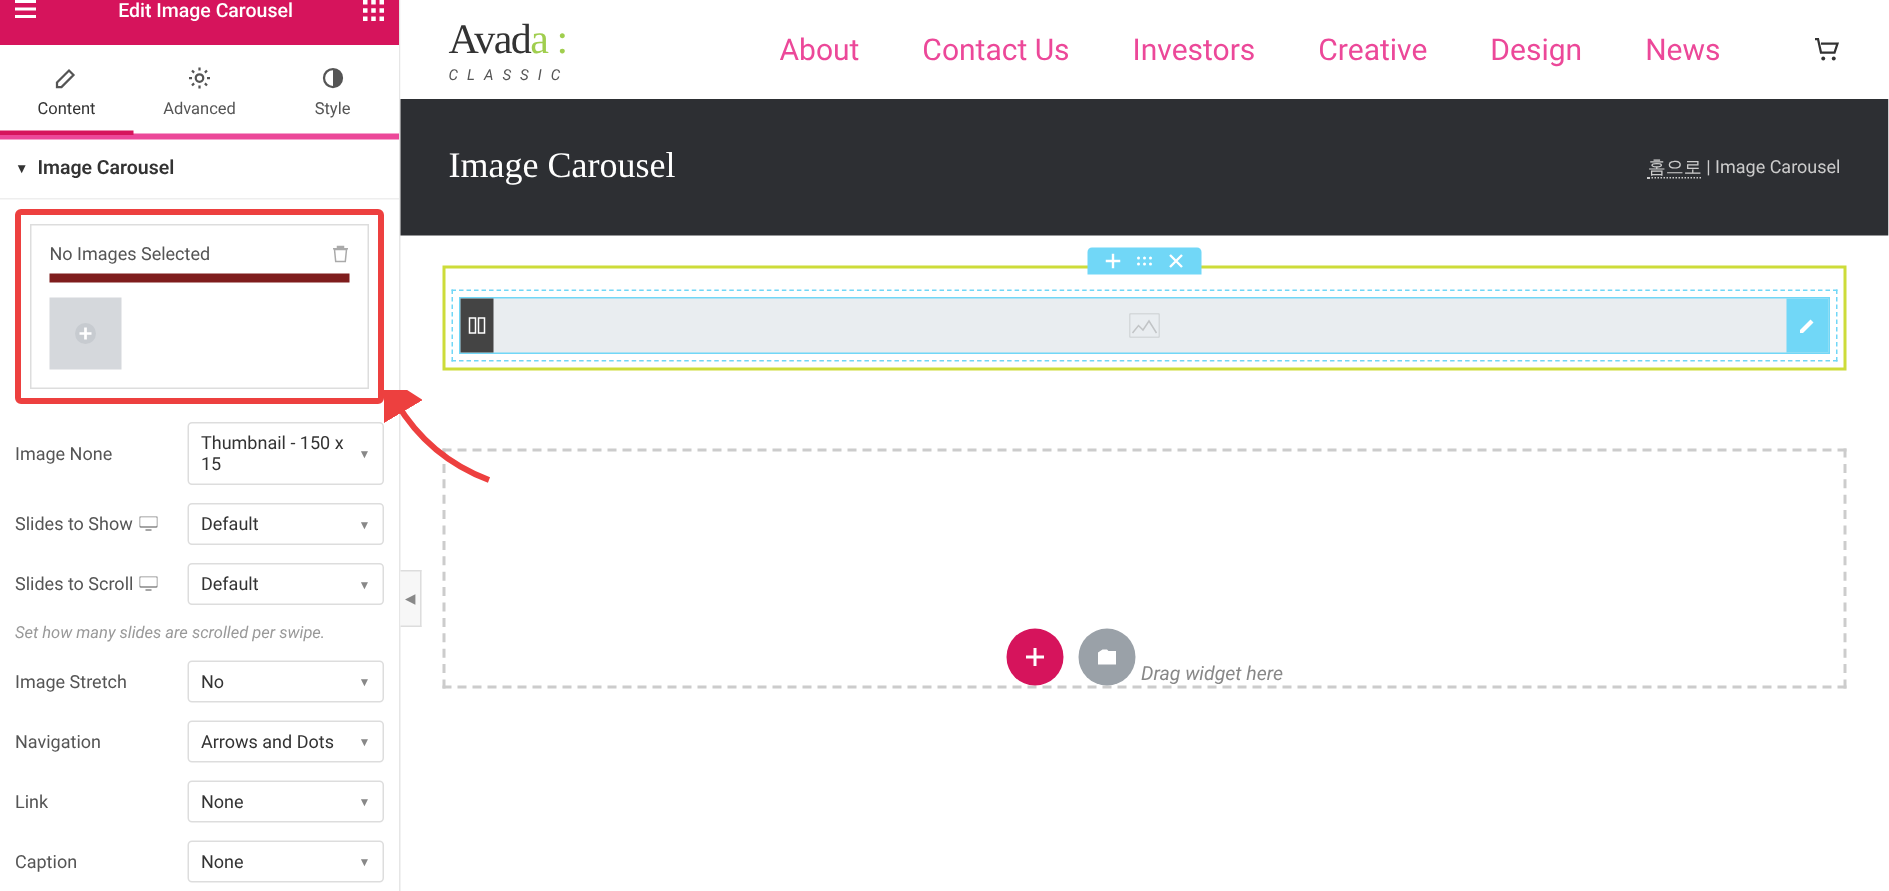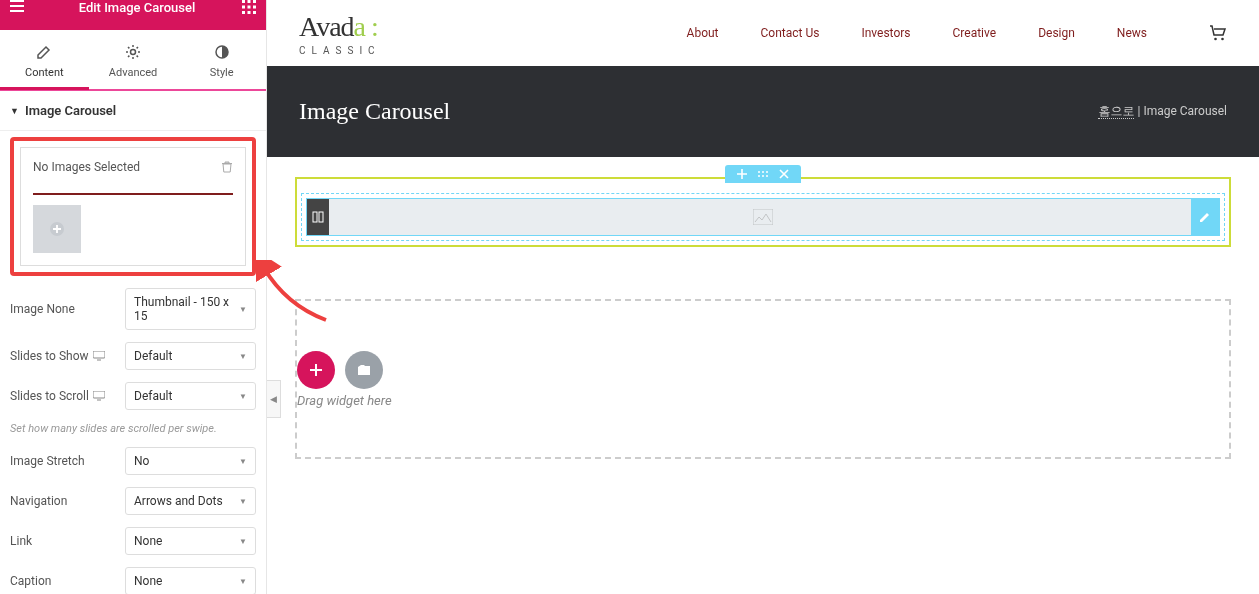--- a/index.html
+++ b/index.html
@@ -7,73 +7,73 @@
 
 .app { display: flex; width: 1259px; height: 594px; position: relative; }
 
 
 .sidebar { width: 267px; background: #fff; border-right: 1px solid #e6e6e6; display: flex; flex-direction: column; }
 .sidebar-header { height: 30px; background: #d6145c; color: #fff; display: flex; align-items: flex-start; padding: 0 10px; font-size: 13px; }
 .sidebar-header .hamburger { margin-right: 8px; }
 .sidebar-header .title { flex: 1; text-align: center; font-weight: 500; }
 .sidebar-header .grid-icon { }
 
-.tabs { display: flex; border-bottom: 2px solid #ec4899; }
+.tabs { display: flex; border-bottom: 4px solid #ec4899; }
 .tab { flex: 1; text-align: center; padding: 14px 0 10px; cursor: pointer; font-size: 11px; color: #555; position: relative; }
 .tab svg { display: block; margin: 0 auto 6px; }
 .tab.active { color: #333; }
 .tab.active::after { content: ""; position: absolute; bottom: -1px; left: 0; right: 0; height: 3px; background: #d6145c; }
 
 .section-header { display: flex; align-items: center; padding: 12px 10px; font-size: 13px; font-weight: 600; border-bottom: 1px solid #eee; }
 .section-header .caret { margin-right: 6px; font-size: 9px; }
 
 .controls { padding: 0 10px 10px; overflow-y: auto; flex: 1; }
 
 .image-box-wrap { border: 4px solid #ed403f; border-radius: 4px; padding: 6px; margin: 6px 0 10px; }
 .image-box-inner { border: 1px solid #ddd; padding: 12px; }
-.image-box-label { font-size: 12px; color: #555; padding-bottom: 19px; border-bottom: 2px solid #7f1d1d; display: flex; justify-content: space-between; align-items: center; }
+.image-box-label { font-size: 12px; color: #555; padding-bottom: 6px; border-bottom: 6px solid #7f1d1d; display: flex; justify-content: space-between; align-items: center; }
 .image-add { width: 48px; height: 48px; background: #d5d8dc; display: flex; align-items: center; justify-content: center; margin-top: 10px; color: #fff; cursor: pointer; }
 
 .control-row { display: flex; align-items: center; margin: 12px 0; }
 .control-row .label { width: 115px; font-size: 12px; color: #555; display: flex; align-items: center; gap: 4px; }
 .control-row .select { flex: 1; border: 1px solid #ddd; border-radius: 3px; padding: 6px 8px; font-size: 12px; display: flex; justify-content: space-between; align-items: center; cursor: pointer; background: #fff; }
 .control-row .select .caret-down { font-size: 8px; color: #888; }
 .hint { font-size: 11px; font-style: italic; color: #999; margin: 4px 0 8px; }
 
 
 .collapse-handle { position: absolute; left: 267px; top: 380px; width: 14px; height: 38px; background: #f7f7f7; border: 1px solid #ddd; border-left: none; display: flex; align-items: center; justify-content: center; font-size: 9px; color: #888; cursor: pointer; z-index: 5; }
 
 
 .main { flex: 1; display: flex; flex-direction: column; position: relative; }
 .topbar { height: 66px; display: flex; align-items: center; padding: 0 32px; background: #fff; }
 .logo { flex: 0 0 auto; }
 .logo .brand { font-family: Georgia, serif; font-size: 28px; font-weight: 400; color: #333; letter-spacing: -1px; }
 .logo .brand .accent { color: #a0ce4e; }
 .logo .brand .colon { color: #a0ce4e; }
-.logo .sub { font-size: 10px; letter-spacing: 6px; color: #555; margin-top: 2px; }
+.logo .sub { font-size: 10px; letter-spacing: 6px; color: #555; margin-top: 2px; font-style: italic; }
 .nav { margin-left: auto; display: flex; gap: 42px; align-items: center; }
-.nav a { color: #7f1d1d; text-decoration: none; font-size: 12px; }
+.nav a { color: #ec4899; text-decoration: none; font-size: 20px; }
 .cart-icon { margin-left: 20px; }
 
 .hero { background: #2d2f33; color: #fff; padding: 32px; display: flex; align-items: center; justify-content: space-between; }
 .hero h1 { font-family: Georgia, serif; font-weight: 400; font-size: 24px; }
 .breadcrumb { font-size: 12px; color: #ccc; }
 .breadcrumb .home-link { border-bottom: 1px dotted #ccc; }
 
 .canvas { padding: 20px 28px; }
 .section-outline { border: 2px solid #cddc39; padding: 4px; position: relative; }
 .section-tabs { position: absolute; top: -14px; left: 50%; transform: translateX(-50%); background: #71d7f7; padding: 4px 12px; border-radius: 3px 3px 0 0; display: flex; gap: 10px; align-items: center; }
 .section-tabs span { color: #fff; font-size: 11px; cursor: pointer; }
 .widget-box { border: 1px dashed #71d7f7; padding: 4px 4px; position: relative; margin-top: 10px; }
 .widget-inner { border: 1px solid #71d7f7; background: #e9edf0; height: 38px; display: flex; align-items: center; justify-content: center; position: relative; }
 .widget-inner .edit-btn { position: absolute; right: 0; top: 0; bottom: 0; width: 28px; background: #71d7f7; display: flex; align-items: center; justify-content: center; }
 .widget-inner .left-handle { position: absolute; left: 0; top: 0; bottom: 0; width: 22px; background: #444; display: flex; align-items: center; justify-content: center; }
 .widget-inner .placeholder-icon { opacity: .4; }
 
-.dropzone { margin: 52px 0 0; border: 2px dashed #ccc; height: 160px; display: flex; flex-direction: column; align-items: flex-start; justify-content: center; gap: 4px; }
+.dropzone { margin: 52px 0 0; border: 2px dashed #ccc; height: 160px; display: flex; align-items: flex-end; justify-content: center; gap: 4px; }
 .dropzone .circles { display: flex; gap: 10px; }
 .circle { width: 38px; height: 38px; border-radius: 50%; display: flex; align-items: center; justify-content: center; color: #fff; cursor: pointer; }
 .circle.pink { background: #d6145c; }
 .circle.gray { background: #9aa1a8; }
 .droptext { font-size: 13px; font-style: italic; color: #888; }
 
 
 .arrow { position: absolute; left: 256px; top: 260px; z-index: 20; pointer-events: none; }
 
 svg { display: block; }

